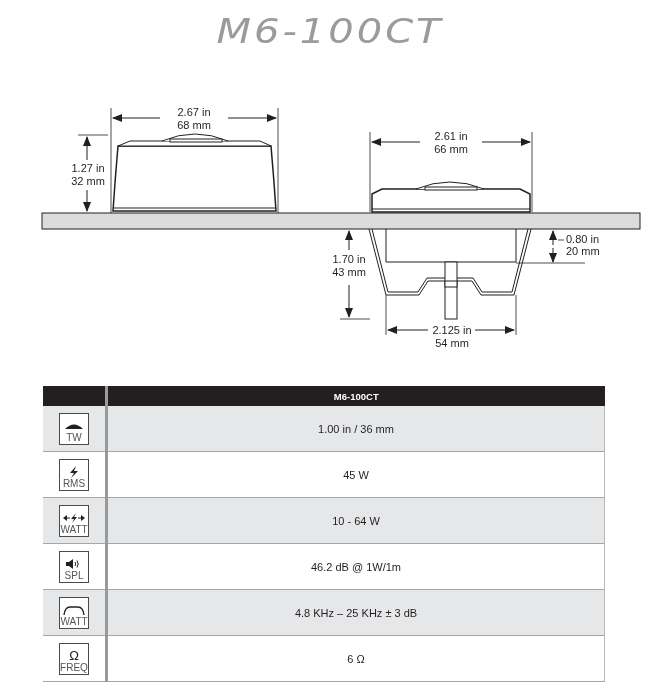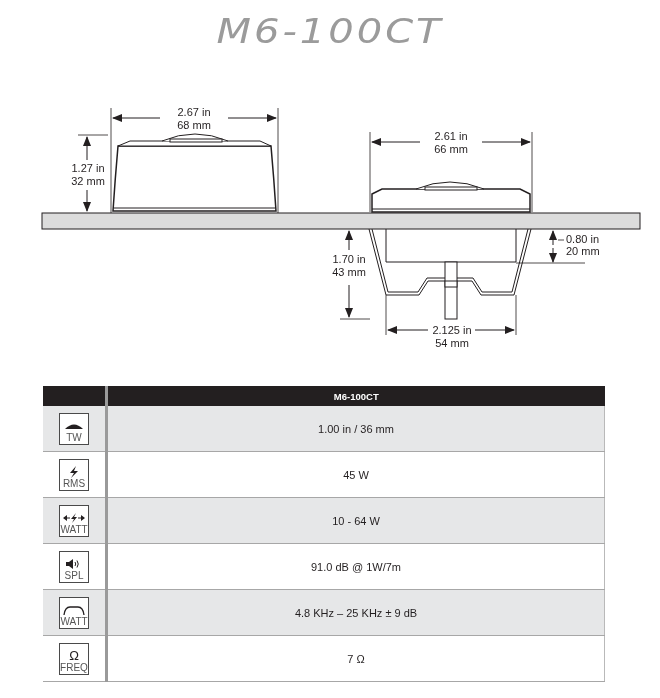--- a/index.html
+++ b/index.html
@@ -151,38 +151,38 @@
               <svg width="16" height="10" viewBox="0 0 16 10">
                 <rect x="0" y="3" width="3" height="4" fill="#231f20"></rect>
                 <path d="M3,3 L7,0 L7,10 L3,7 Z" fill="#231f20"></path>
                 <path d="M9,3 Q10.5,5 9,7" stroke="#231f20" fill="none"></path>
                 <path d="M11,1.5 Q13.5,5 11,8.5" stroke="#231f20" fill="none"></path>
               </svg>
             </div>
         <div class="lbl">SPL</div>
       </div>
     </td>
-    <td class="val">91.0 dB @ 1W/7m</td>
+    <td class="val">46.2 dB @ 1W/1m</td>
   </tr>
   <tr class="shade">
     <td class="icon-cell">
       <div class="icon-box">
         <div class="glyph">
               <svg width="22" height="10" viewBox="0 0 22 10">
                 <path d="M1,10 Q2,2 7,2 L15,2 Q20,2 21,10" stroke="#231f20" stroke-width="1.3" fill="none"></path>
               </svg>
             </div>
         <div class="lbl">WATT</div>
       </div>
     </td>
-    <td class="val">4.8 KHz – 25 KHz ± 9 dB</td>
+    <td class="val">4.8 KHz – 25 KHz ± 3 dB</td>
   </tr>
   <tr>
     <td class="icon-cell">
       <div class="icon-box">
         <div class="glyph">Ω</div>
         <div class="lbl">FREQ</div>
       </div>
     </td>
-    <td class="val">7 Ω</td>
+    <td class="val">6 Ω</td>
   </tr>
 </tbody>
   </table>
 
 </body></html>

